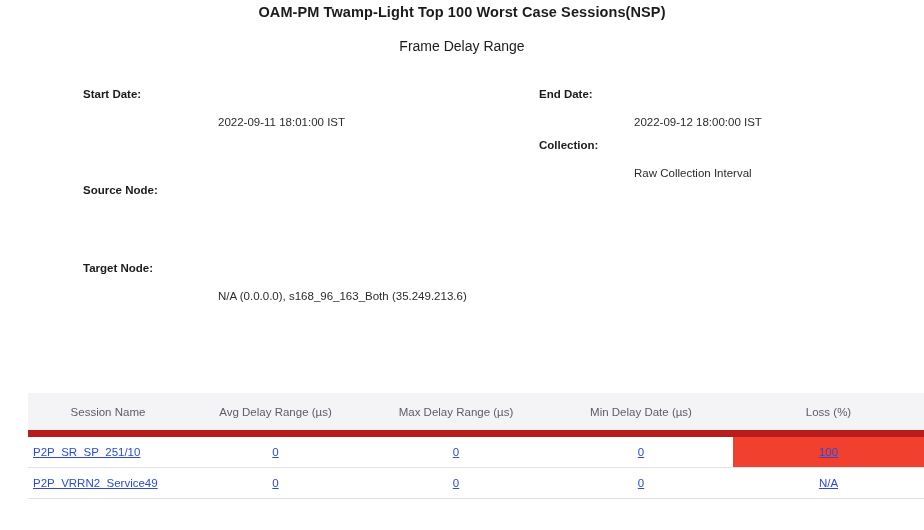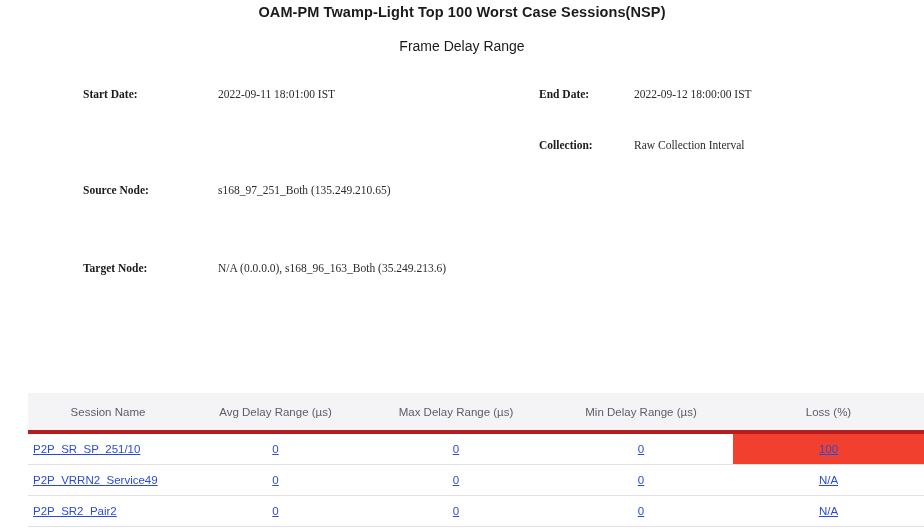--- a/index.html
+++ b/index.html
@@ -40,41 +40,41 @@
     color: #1b1b1b;
   }
 
   
   .meta {
     position: absolute;
     left: 0;
     top: 88px;
     width: 924px;
     height: 210px;
-    font-family: Liberation Serif, serif;
   }
   .meta-row {
     position: absolute;
     left: 0;
     width: 924px;
     height: 22px;
   }
   .meta-label {
     position: absolute;
     font-size: 11.5px;
     font-weight: bold;
     color: #1b1b1b;
     white-space: nowrap;
   }
   .meta-value {
     position: absolute;
     font-size: 11.5px;
     font-weight: normal;
     color: #2b2b2b;
     white-space: nowrap;
+    margin-top: 28px;
   }
   .col-left .meta-label { left: 83px; }
   .col-left .meta-value { left: 218px; }
   .col-right .meta-label { left: 527px; padding-left: 12px; }
   .col-right .meta-value { left: 634px; }
 
   .r-start    { top: 0px; }
   .r-report   { top: 51px; }
   .r-source   { top: 96px; }
   .r-target   { top: 174px; text-align: center; }
@@ -108,21 +108,21 @@
   table.report-table td {
     height: 30px;
     padding: 0;
     font-size: 11.5px;
     text-align: center;
     vertical-align: middle;
     background: #ffffff;
     border-bottom: 1px solid #e2e2e6;
     border-top: none;
   }
-  table.report-table tbody tr:first-child td { border-top: 4px solid #b91c1c; }
+  table.report-table tbody tr:first-child td { border-top: 7px solid #b91c1c; }
   table.report-table td.cell-session {
     text-align: left;
     padding-left: 5px;
   }
   td.cell-alert {
     background: #f2402f !important;
     margin-left: 24px;
   }
   .cell-link {
     color: #2a4bd7;
@@ -148,21 +148,20 @@
 <div class="meta">
 
   <div class="meta-row col-left r-start">
     <span class="meta-label">Start Date:</span>
     <span class="meta-value">2022-09-11 18:01:00 IST</span>
   </div>
 
 
   <div class="meta-row col-left r-source">
     <span class="meta-label">Source Node:</span>
-    <span class="meta-value">s168_97_251_Both (135.249.210.65)</span>
   </div>
 
   <div class="meta-row col-left r-target">
     <span class="meta-label">Target Node:</span>
     <span class="meta-value">N/A (0.0.0.0), s168_96_163_Both (35.249.213.6)</span>
   </div>
 
   <div class="meta-row col-right r-end">
     <span class="meta-label">End Date:</span>
     <span class="meta-value">2022-09-12 18:00:00 IST</span>
@@ -182,41 +181,34 @@
       <col class="c-avg">
       <col class="c-max">
       <col class="c-min">
       <col class="c-loss">
     </colgroup>
     <thead>
       <tr>
         <th class="th-session">Session Name</th>
         <th>Avg Delay Range (µs)</th>
         <th>Max Delay Range (µs)</th>
-        <th>Min Delay Range (µs)</th>
+        <th>Min Delay Date (µs)</th>
         <th>Loss (%)</th>
       </tr>
     </thead>
     <tbody id="table-body">
         <tr>
           <td class="cell-session"><span class="cell-link">P2P_SR_SP_251/10</span></td>
           <td><span class="cell-link">0</span></td>
           <td><span class="cell-link">0</span></td>
           <td><span class="cell-link">0</span></td>
           <td class="cell-alert"><span class="cell-link">100</span></td>
         </tr>
         <tr>
           <td class="cell-session"><span class="cell-link">P2P_VRRN2_Service49</span></td>
           <td><span class="cell-link">0</span></td>
           <td><span class="cell-link">0</span></td>
           <td><span class="cell-link">0</span></td>
           <td><span class="cell-link">N/A</span></td>
         </tr>
-        <tr>
-          <td class="cell-session"><span class="cell-link">P2P_SR2_Pair2</span></td>
-          <td><span class="cell-link">0</span></td>
-          <td><span class="cell-link">0</span></td>
-          <td><span class="cell-link">0</span></td>
-          <td><span class="cell-link">N/A</span></td>
-        </tr>
       </tbody>
   </table>
 </div>
 
 </body></html>

